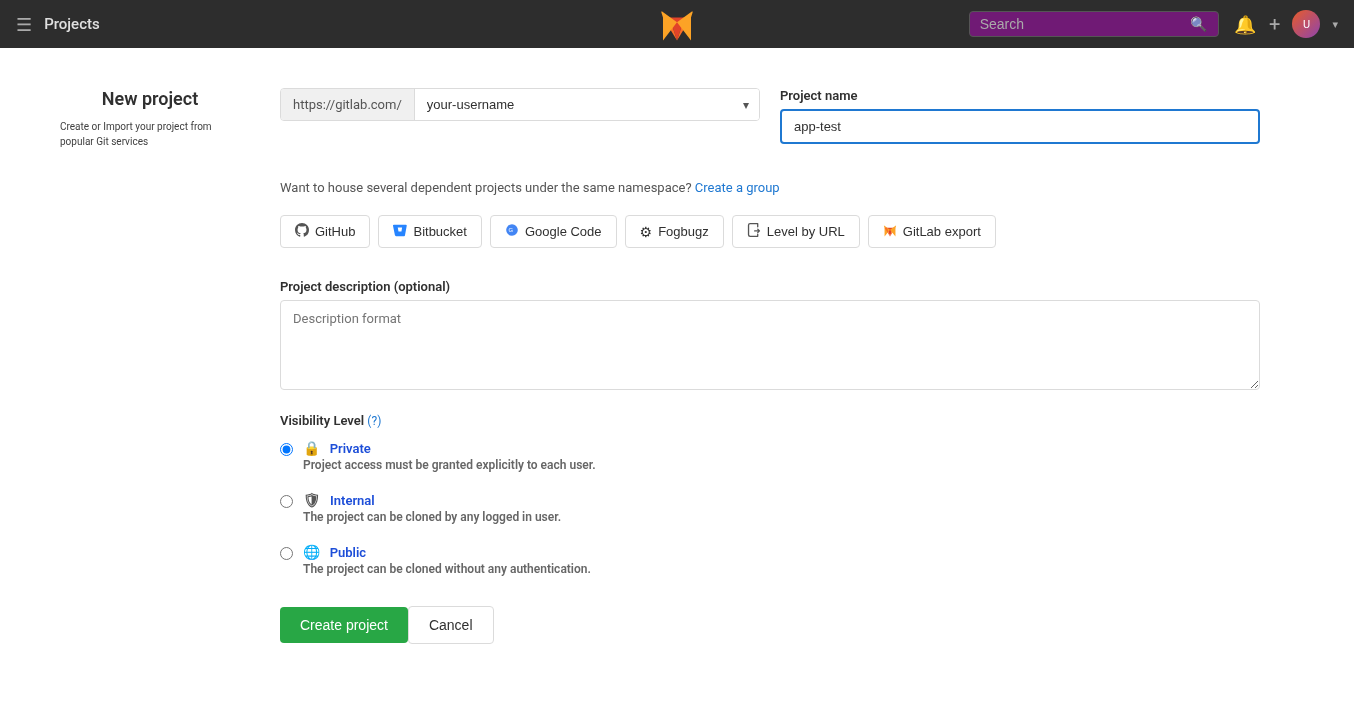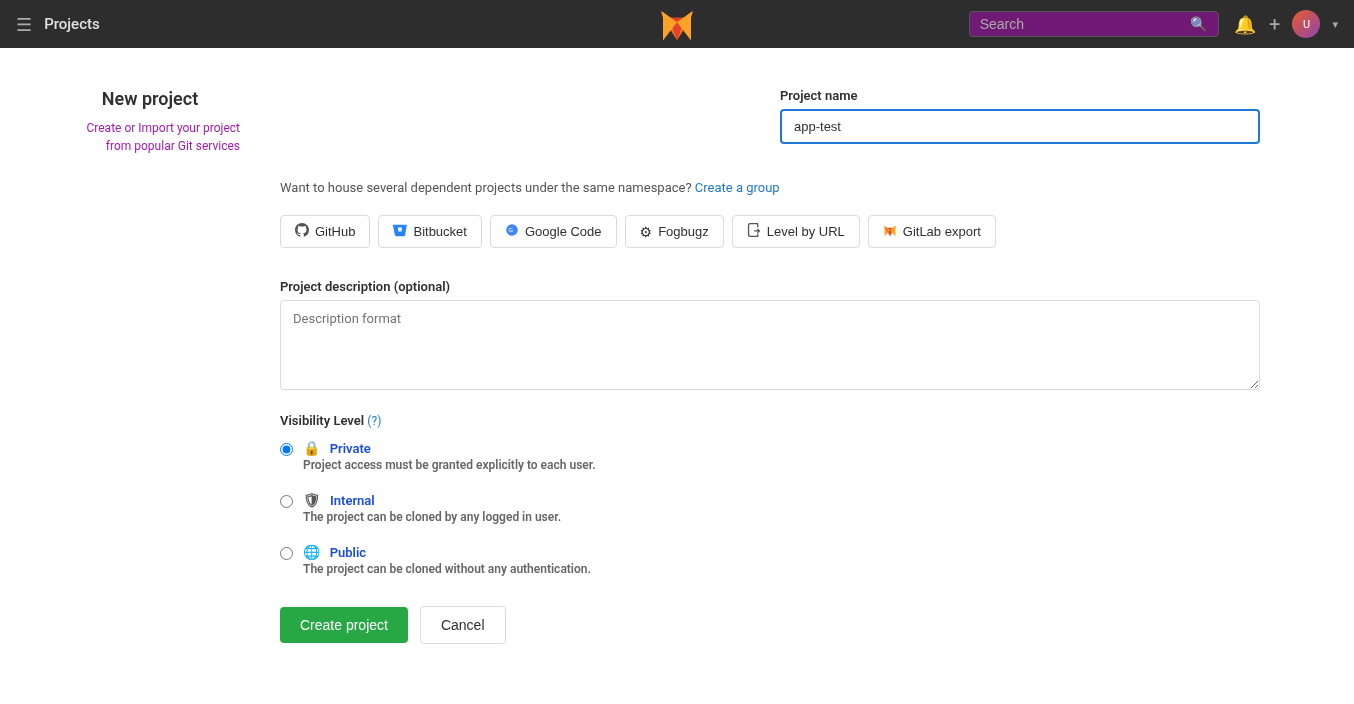--- a/index.html
+++ b/index.html
@@ -90,24 +90,23 @@
       padding-right: 40px;
     }
     .sidebar h2 {
       font-size: 18px;
       font-weight: 600;
       margin-bottom: 10px;
       color: #303030;
       text-align: center;
     }
     .sidebar p {
-      font-size: 12px;
-      color: #a21caf;
+      font-size: 10px;
+      color: #404040;
       line-height: 1.5;
-      text-align: right;
     }
 
     .main-content {
       flex: 1;
       max-width: 980px;
     }
 
     
     .form-group {
       margin-bottom: 18px;
@@ -273,21 +272,20 @@
     .visibility-desc {
       font-size: 12px;
       color: #666;
       margin-top: 2px;
     }
 
     
     .form-actions {
       display: flex;
       align-items: center;
-      gap: 12px;
       margin-top: 24px;
     }
     .btn-create {
       background: #28a745;
       color: #fff;
       border: none;
       border-radius: 4px;
       padding: 10px 20px;
       font-size: 14px;
       cursor: pointer;
@@ -340,20 +338,28 @@
 
   <aside class="sidebar">
     <h2>New project</h2>
     <p>Create or Import your project from popular Git services</p>
   </aside>
 
   <main class="main-content">
 
     <div class="form-row">
       <div class="form-group flex-1">
+        <div class="path-input-group">
+          <span class="path-prefix">https://gitlab.com/</span>
+          <div class="path-select-wrapper">
+            <select>
+              <option>your-username</option>
+            </select>
+          </div>
+        </div>
       </div>
 
       <div class="form-group flex-1">
         <label>Project name</label>
         <input class="project-name-input" type="text" value="app-test" style="">
       </div>
     </div>
 
     <div class="namespace-hint">
       <span>Want to house several dependent projects under the same namespace?</span>

